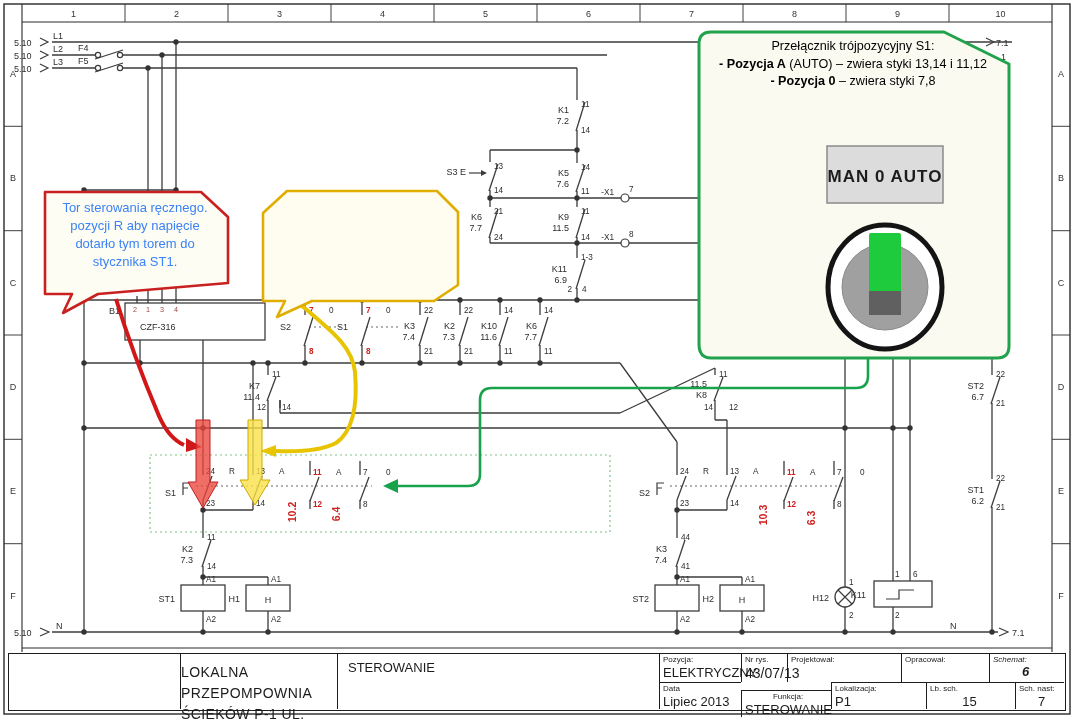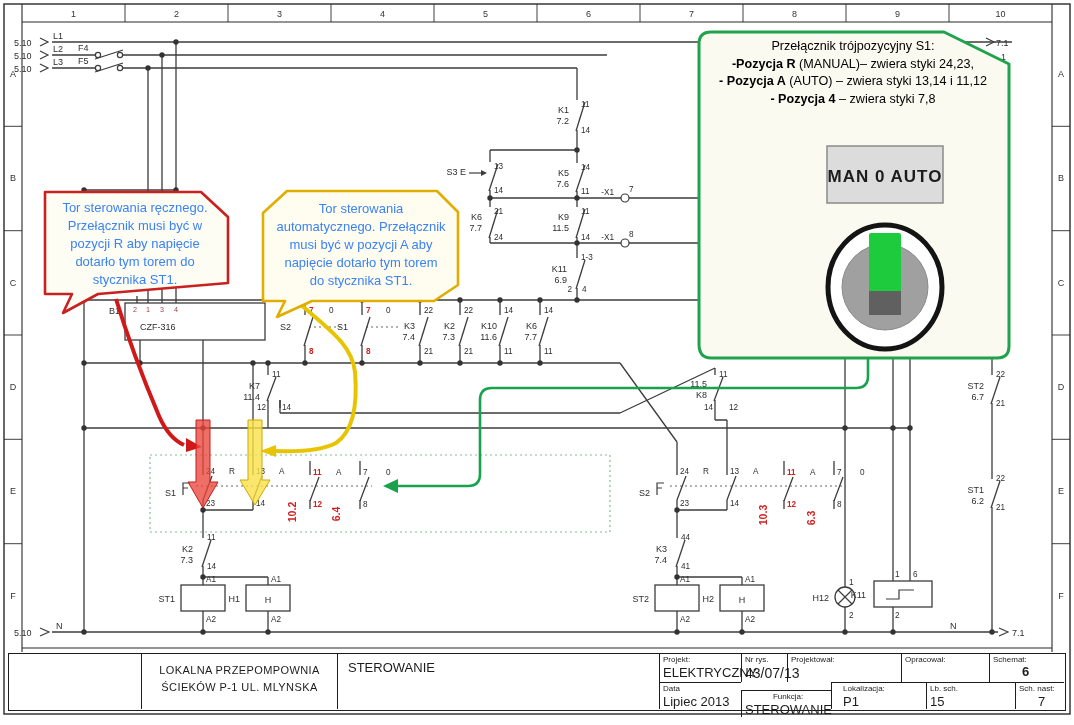--- a/index.html
+++ b/index.html
@@ -17,21 +17,21 @@
   .plate{font-size:17px;font-weight:bold;fill:#1c1c1c;letter-spacing:1px;}
   
   .callout-text{position:absolute;text-align:center;color:#3b82f6;font-size:13px;line-height:1.38;}
   .green-text{position:absolute;text-align:center;color:#000000;font-size:12.6px;line-height:1.4;}
   .green-text b{font-weight:bold;}
   
   #titleblock{position:absolute;left:8px;top:653px;width:1058px;height:58px;border:1.6px solid #1d1d1d;box-sizing:border-box;background:#fff;}
   .tb-cell{position:absolute;box-sizing:border-box;border-left:1.2px solid #1d1d1d;color:#1c1c1c;}
   .tb-lab{font-size:8px;padding:1px 0 0 3px;}
   .tb-val{font-size:13px;padding:1px 0 0 3px;}
-  .tb-company{font-size:11px;text-align:center;letter-spacing:.4px;line-height:1.5;padding-top:8px;}
+  .tb-company{font-size:14px;letter-spacing:.4px;line-height:1.5;padding-top:8px;margin-left:39px;}
   .tb-big{font-size:13px;font-weight:bold;text-align:center;}
 </style>
 </head>
 <body>
 
 <div id="sheet">
 
 <svg width="1074" height="725" viewBox="0 0 1074 725">
 
   <g stroke="#2a2a2a" stroke-width="1.4" fill="none">
@@ -476,84 +476,75 @@
     <ellipse cx="885" cy="287" rx="57" ry="62" fill="#ffffff" stroke="#141414" stroke-width="5"></ellipse>
     <circle cx="885" cy="287" r="43" fill="#a0a0a0" stroke="#8a8a8a" stroke-width="1"></circle>
     <rect x="869" y="233" width="32" height="60" rx="2" fill="#1ecb3c"></rect>
     <rect x="869" y="291" width="32" height="24" fill="#606060"></rect>
   </g>
 </svg>
 
 
 <div class="callout-text" style="left:44px;top:199px;width:182px;">
   <div>Tor sterowania ręcznego.</div>
-  <div>Przełącznik musi być w</div>
   <div>pozycji R aby napięcie</div>
   <div>dotarło tym torem do</div>
   <div>stycznika ST1.</div>
 </div>
-<div class="callout-text" style="left:268px;top:200px;width:186px;">
-  <div>Tor sterowania</div>
-  <div>automatycznego. Przełącznik</div>
-  <div>musi być w pozycji A aby</div>
-  <div>napięcie dotarło tym torem</div>
-  <div>do stycznika ST1.</div>
-</div>
 <div class="green-text" style="left:701px;top:38px;width:304px;">
   <div>Przełącznik trójpozycyjny S1:</div>
-  <div><b>-Pozycja R</b><span>  (MANUAL)– zwiera styki 24,23,</span></div>
   <div><b>- Pozycja A</b><span> (AUTO) – zwiera styki 13,14 i 11,12</span></div>
-  <div><b>- Pozycja 4</b><span> – zwiera styki 7,8</span></div>
+  <div><b>- Pozycja 0</b><span> – zwiera styki 7,8</span></div>
 </div>
 
 
 <div id="titleblock">
   <div class="tb-cell" style="left:0;top:0;width:132px;height:55px;border-left:none;"></div>
   <div class="tb-cell tb-company" style="left:132px;top:0;width:196px;height:55px;">
     <div>LOKALNA PRZEPOMPOWNIA</div>
     <div>ŚCIEKÓW  P-1  UL. MLYNSKA</div>
   </div>
   <div class="tb-cell" style="left:328px;top:0;width:322px;height:55px;">
     <div class="tb-val" style="padding:6px 0 0 10px;">STEROWANIE</div>
   </div>
 
   <div class="tb-cell" style="left:650px;top:0;width:82px;height:28px;">
-    <div class="tb-lab">Projekt:</div>
+    <div class="tb-lab">Pozycja:</div>
     <div class="tb-val">ELEKTRYCZNY</div>
   </div>
   <div class="tb-cell" style="left:732px;top:0;width:46px;height:28px;">
     <div class="tb-lab">Nr rys.</div>
     <div class="tb-val" style="font-size:14px;">43/07/13</div>
   </div>
   <div class="tb-cell" style="left:892px;top:0;width:114px;height:28px;">
     <div class="tb-lab">Opracował:</div>
   </div>
   <div class="tb-cell" style="left:778px;top:0;width:114px;height:28px;">
     <div class="tb-lab">Projektował:</div>
   </div>
-  <div class="tb-cell" style="left:980px;top:0;width:72px;height:28px;">
+  <div class="tb-cell" style="left:980px;top:0;width:72px;height:28px;font-style:italic;">
     <div class="tb-lab">Schemat:</div>
     <div class="tb-big">6</div>
   </div>
 
   <div class="tb-cell" style="left:650px;top:28px;width:82px;height:27px;border-top:1.2px solid #1d1d1d;">
     <div class="tb-lab">Data</div>
     <div class="tb-val">Lipiec 2013</div>
   </div>
   <div class="tb-cell" style="left:732px;top:36px;width:90px;height:27px;border-top:1.2px solid #1d1d1d;text-align:center;">
     <div class="tb-lab">Funkcja:</div>
     <div class="tb-val">STEROWANIE</div>
   </div>
-  <div class="tb-cell" style="left:822px;top:28px;width:95px;height:27px;border-top:1.2px solid #1d1d1d;padding-left:8px;">
+  <div class="tb-cell" style="left:822px;top:28px;width:95px;height:27px;border-top:1.2px solid #1d1d1d;">
     <div class="tb-lab">Lokalizacja:</div>
     <div class="tb-val">P1</div>
   </div>
   <div class="tb-cell" style="left:917px;top:28px;width:89px;height:27px;border-top:1.2px solid #1d1d1d;">
     <div class="tb-lab">Lb. sch.</div>
-    <div class="tb-val" style="text-align:left;padding-right:6px;">15</div>
+    <div class="tb-val" style="text-align:center;padding-right:6px;">15</div>
   </div>
   <div class="tb-cell" style="left:1006px;top:28px;width:49px;height:27px;border-top:1.2px solid #1d1d1d;">
     <div class="tb-lab">Sch. nast:</div>
     <div class="tb-val" style="text-align:center;">7</div>
   </div>
 </div>
 
 </div>
 
 </body></html>

